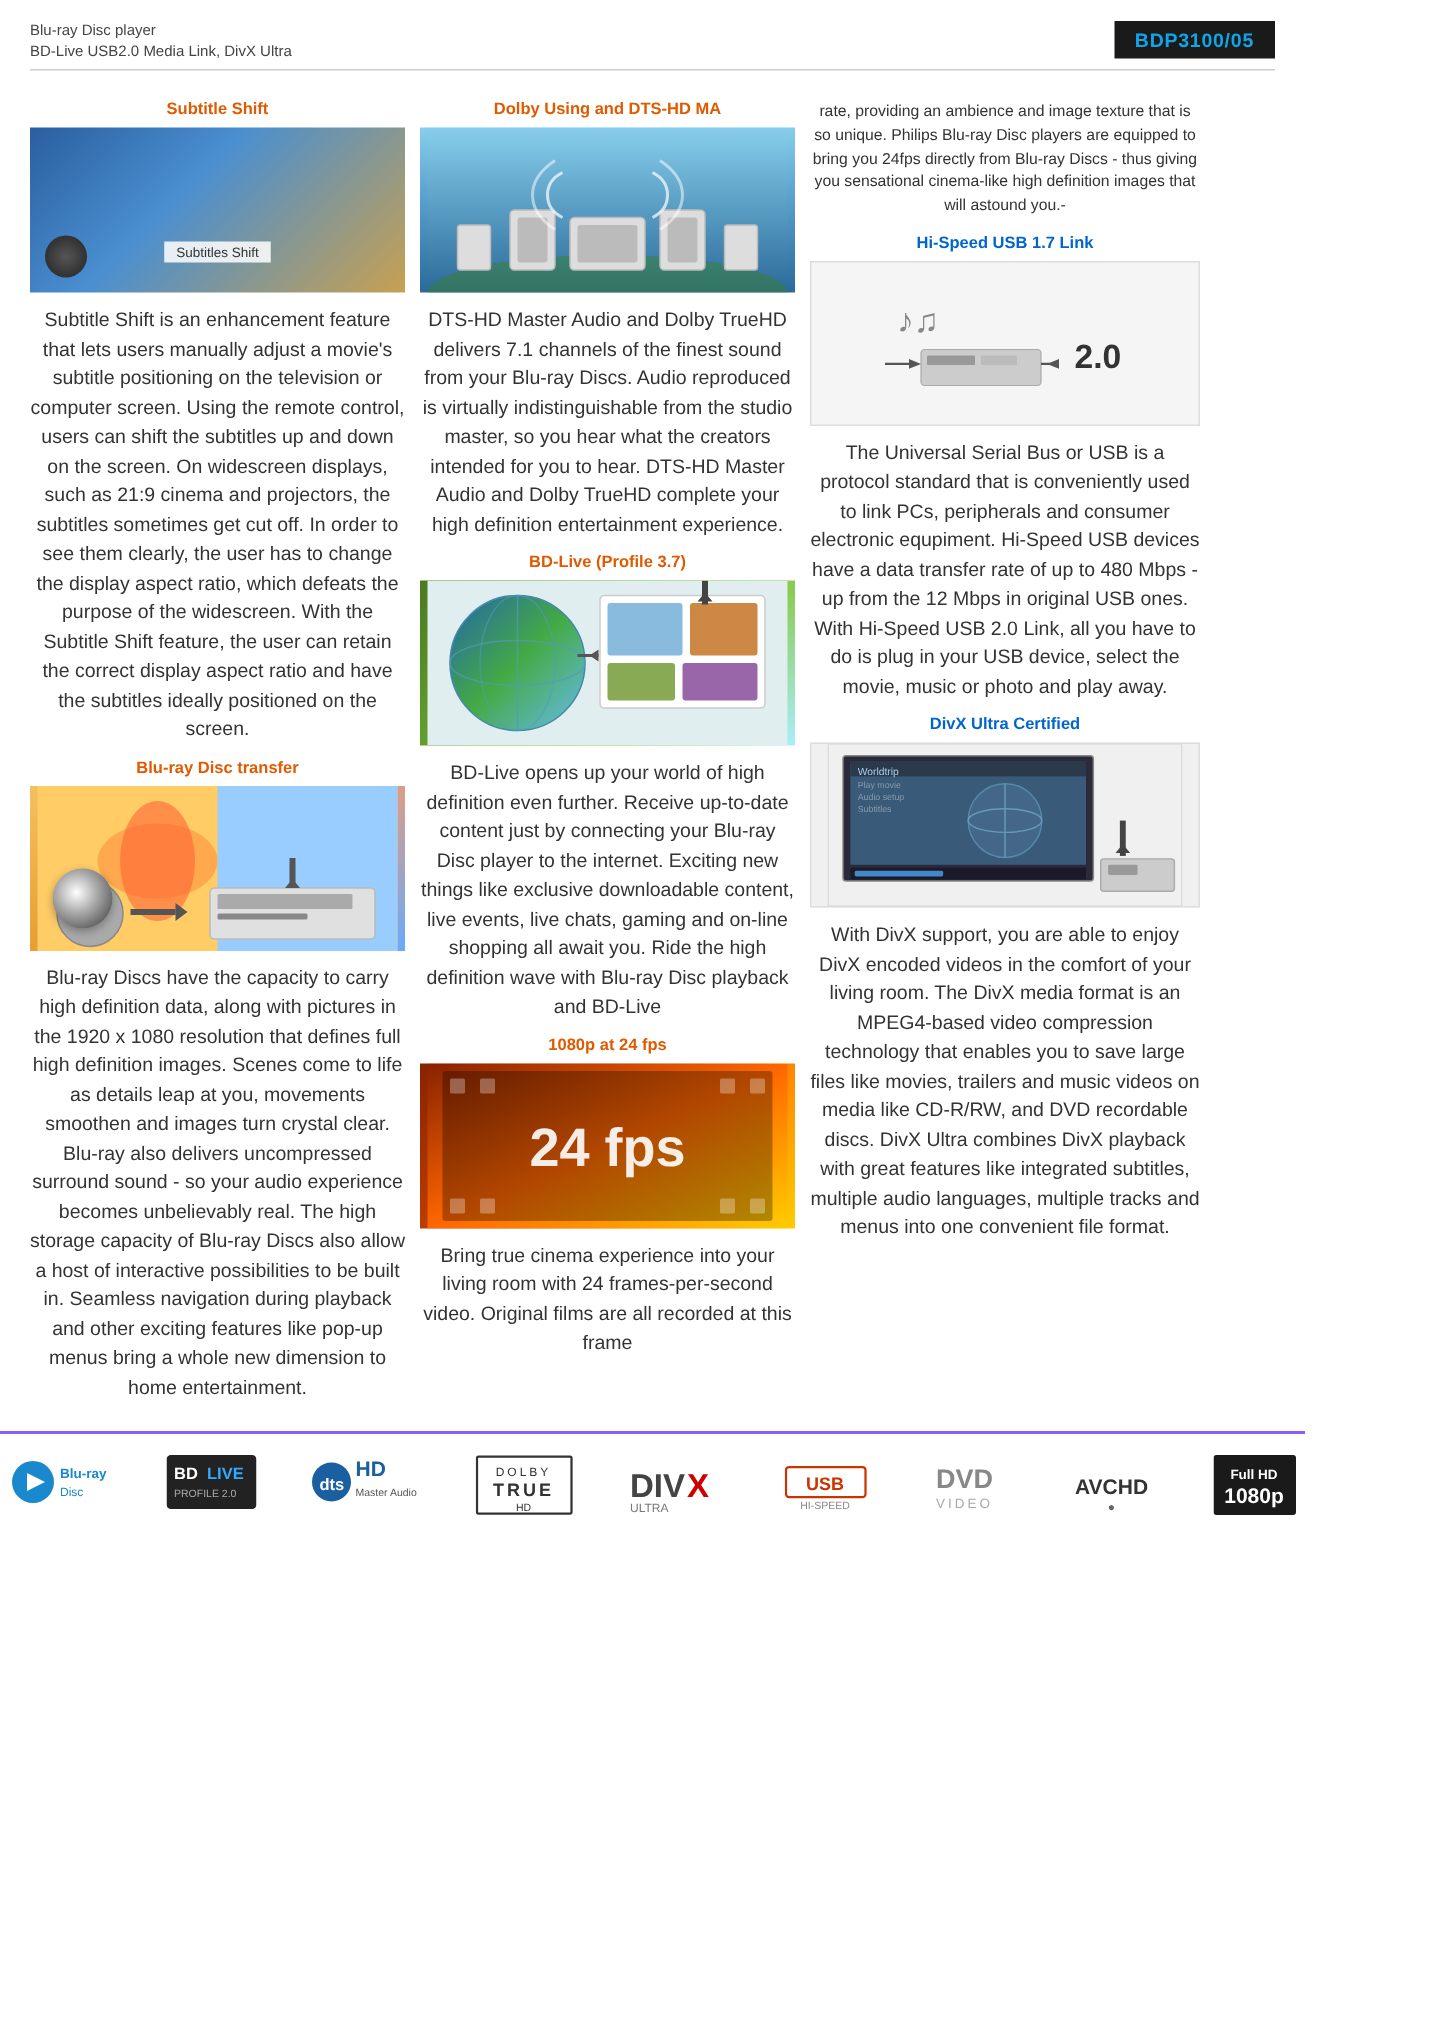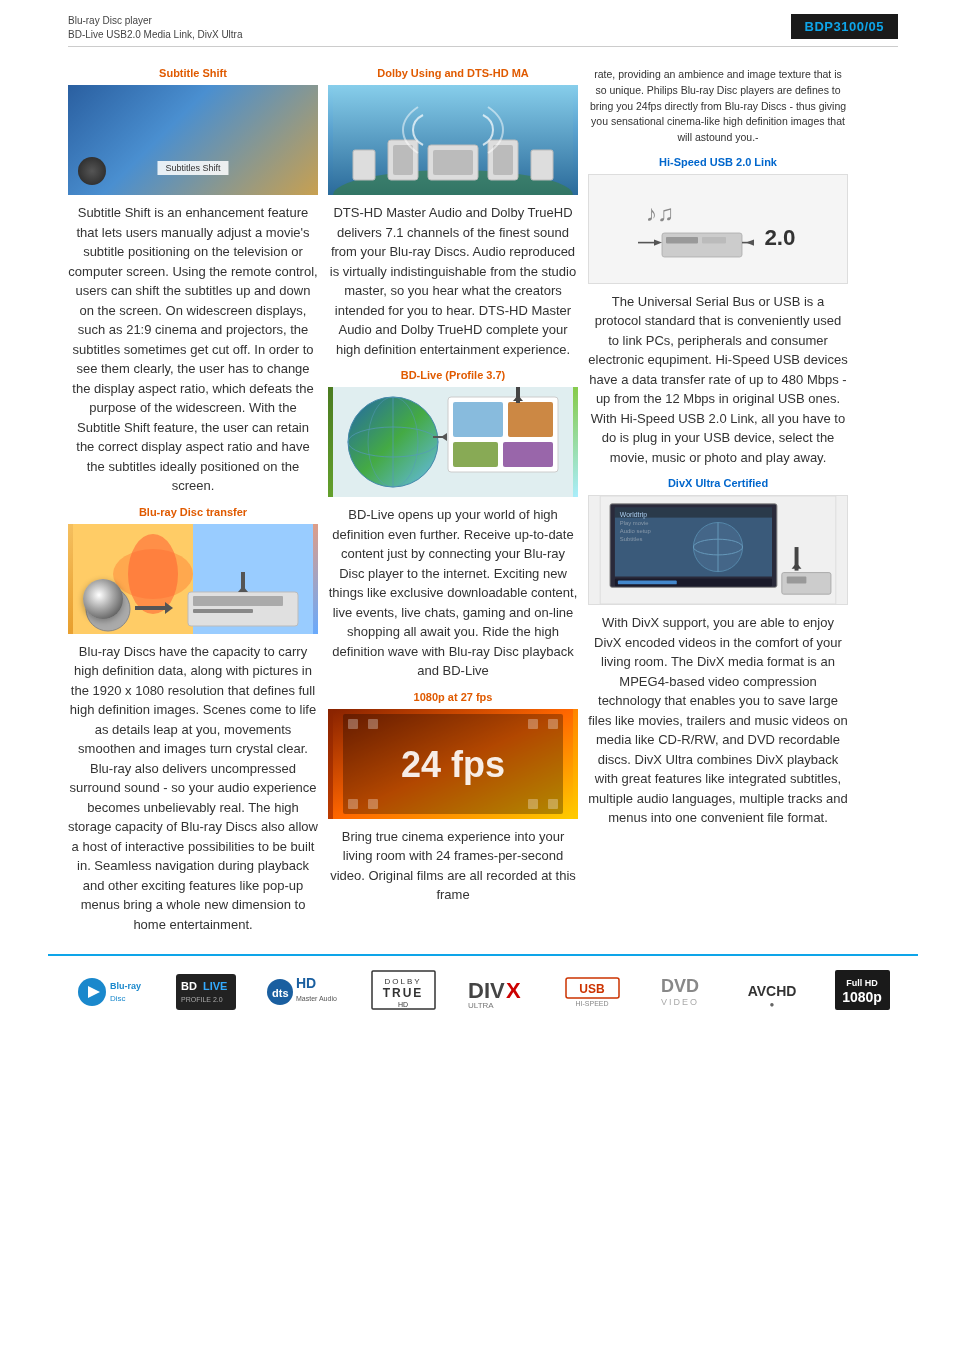--- a/index.html
+++ b/index.html
@@ -9,21 +9,20 @@
       color: #222;
       background: #fff;
       width: 954px;
       min-height: 1350px;
     }
     .page {
       width: 870px;
       min-height: 1350px;
       padding: 0;
       position: relative;
-      margin-left: 48px;
     }
     
     .header {
       display: flex;
       justify-content: space-between;
       align-items: flex-start;
       padding: 14px 20px 4px 20px;
     }
     .header-left .product-category {
       font-size: 10px;
@@ -150,24 +149,24 @@
     .body-text {
       font-size: 13px;
       line-height: 1.5;
       color: #333;
       margin-top: 4px;
     }
 
     
     .footer-logos {
       display: flex;
-      align-items: flex-end;
+      align-items: flex-start;
       justify-content: space-between;
-      padding: 14px 28px;
-      border-top: 2px solid #0ea5e9;
+      padding: 14px 6px;
+      border-top: 2px solid #8b5cf6;
       margin-top: 20px;
     }
     .logo-item {
       display: flex;
       align-items: center;
       justify-content: center;
     }
 
     
     .right-continuation {
@@ -289,21 +288,21 @@
 
           <polygon points="108,50 114,46 114,54" fill="#555"></polygon>
           <line x1="100" y1="50" x2="114" y2="50" stroke="#555" stroke-width="2"></line>
 
           <polygon points="185,8 190,14 180,14" fill="#444"></polygon>
           <rect x="183" y="0" width="4" height="16" fill="#444"></rect>
         </svg>
       </div>
       <div class="body-text">BD-Live opens up your world of high definition even further. Receive up-to-date content just by connecting your Blu-ray Disc player to the internet. Exciting new things like exclusive downloadable content, live events, live chats, gaming and on-line shopping all await you. Ride the high definition wave with Blu-ray Disc playback and BD-Live</div>
 
-      <div class="section-title">1080p at 27 fps</div>
+      <div class="section-title">1080p at 24 fps</div>
       <div class="feature-img fps24">
         <svg width="100%" height="100%" viewBox="0 0 240 110">
           <defs>
             <linearGradient id="fireGrad" x1="0" y1="0" x2="1" y2="1">
               <stop offset="0%" stop-color="#882200"></stop>
               <stop offset="50%" stop-color="#ff6600"></stop>
               <stop offset="100%" stop-color="#ffcc00"></stop>
             </linearGradient>
           </defs>
           <rect width="240" height="110" fill="url(#fireGrad)"></rect>
@@ -319,23 +318,23 @@
           <rect x="215" y="90" width="10" height="10" fill="rgba(255,255,255,0.3)" rx="1"></rect>
 
           <text x="120" y="68" text-anchor="middle" font-size="36" font-weight="bold" fill="rgba(255,255,255,0.9)" font-family="Arial">24 fps</text>
         </svg>
       </div>
       <div class="body-text">Bring true cinema experience into your living room with 24 frames-per-second video. Original films are all recorded at this frame</div>
     </div>
 
     <div class="col">
 
-      <div class="right-continuation body-text">rate, providing an ambience and image texture that is so unique. Philips Blu-ray Disc players are defines to bring you 24fps directly from Blu-ray Discs - thus giving you sensational cinema-like high definition images that will astound you.-</div>
-
-      <div class="section-title blue">Hi-Speed USB 2.0 Link</div>
+      <div class="right-continuation body-text">rate, providing an ambience and image texture that is so unique. Philips Blu-ray Disc players are equipped to bring you 24fps directly from Blu-ray Discs - thus giving you sensational cinema-like high definition images that will astound you.-</div>
+
+      <div class="section-title blue">Hi-Speed USB 1.7 Link</div>
       <div class="feature-img usb-link">
         <svg width="100%" height="100%" viewBox="0 0 240 110">
           <rect width="240" height="110" fill="#f5f5f5"></rect>
 
           <text x="30" y="45" font-size="28" fill="#888" font-family="Arial">♪♫</text>
 
           <rect x="50" y="60" width="100" height="30" fill="#ccc" stroke="#aaa" rx="3"></rect>
           <rect x="55" y="65" width="40" height="8" fill="#999" rx="1"></rect>
           <rect x="100" y="65" width="30" height="8" fill="#bbb" rx="1"></rect>
 

